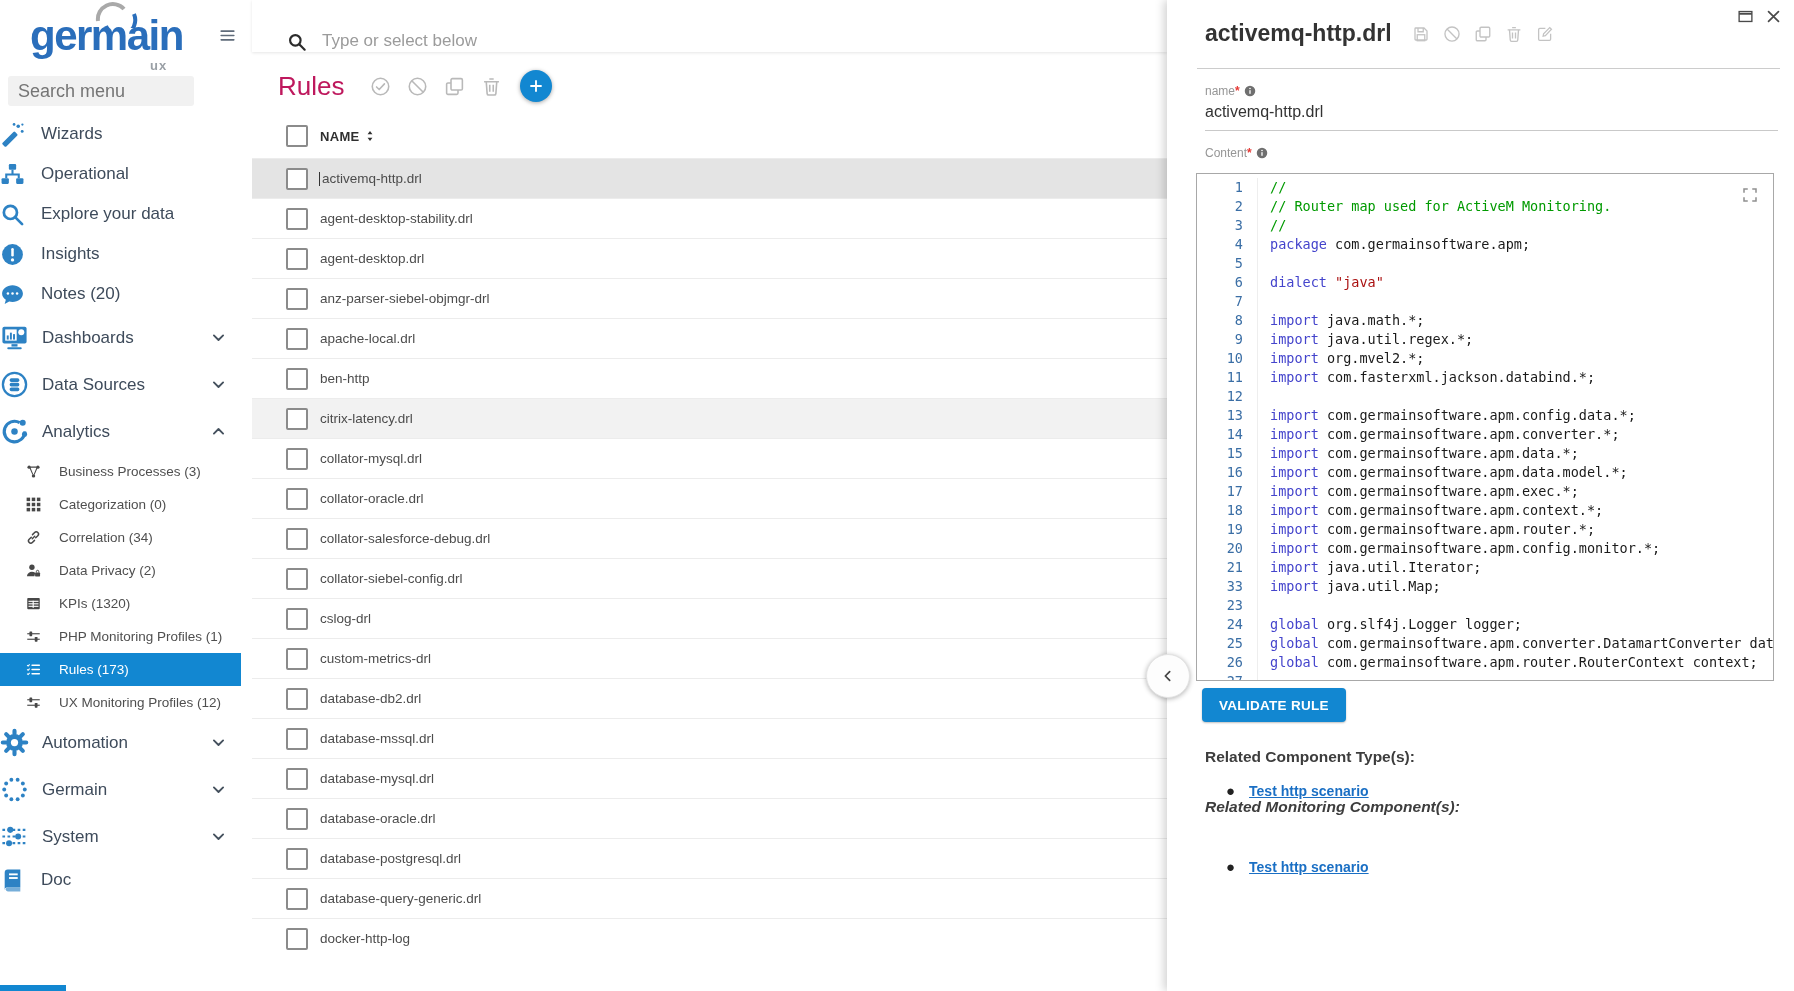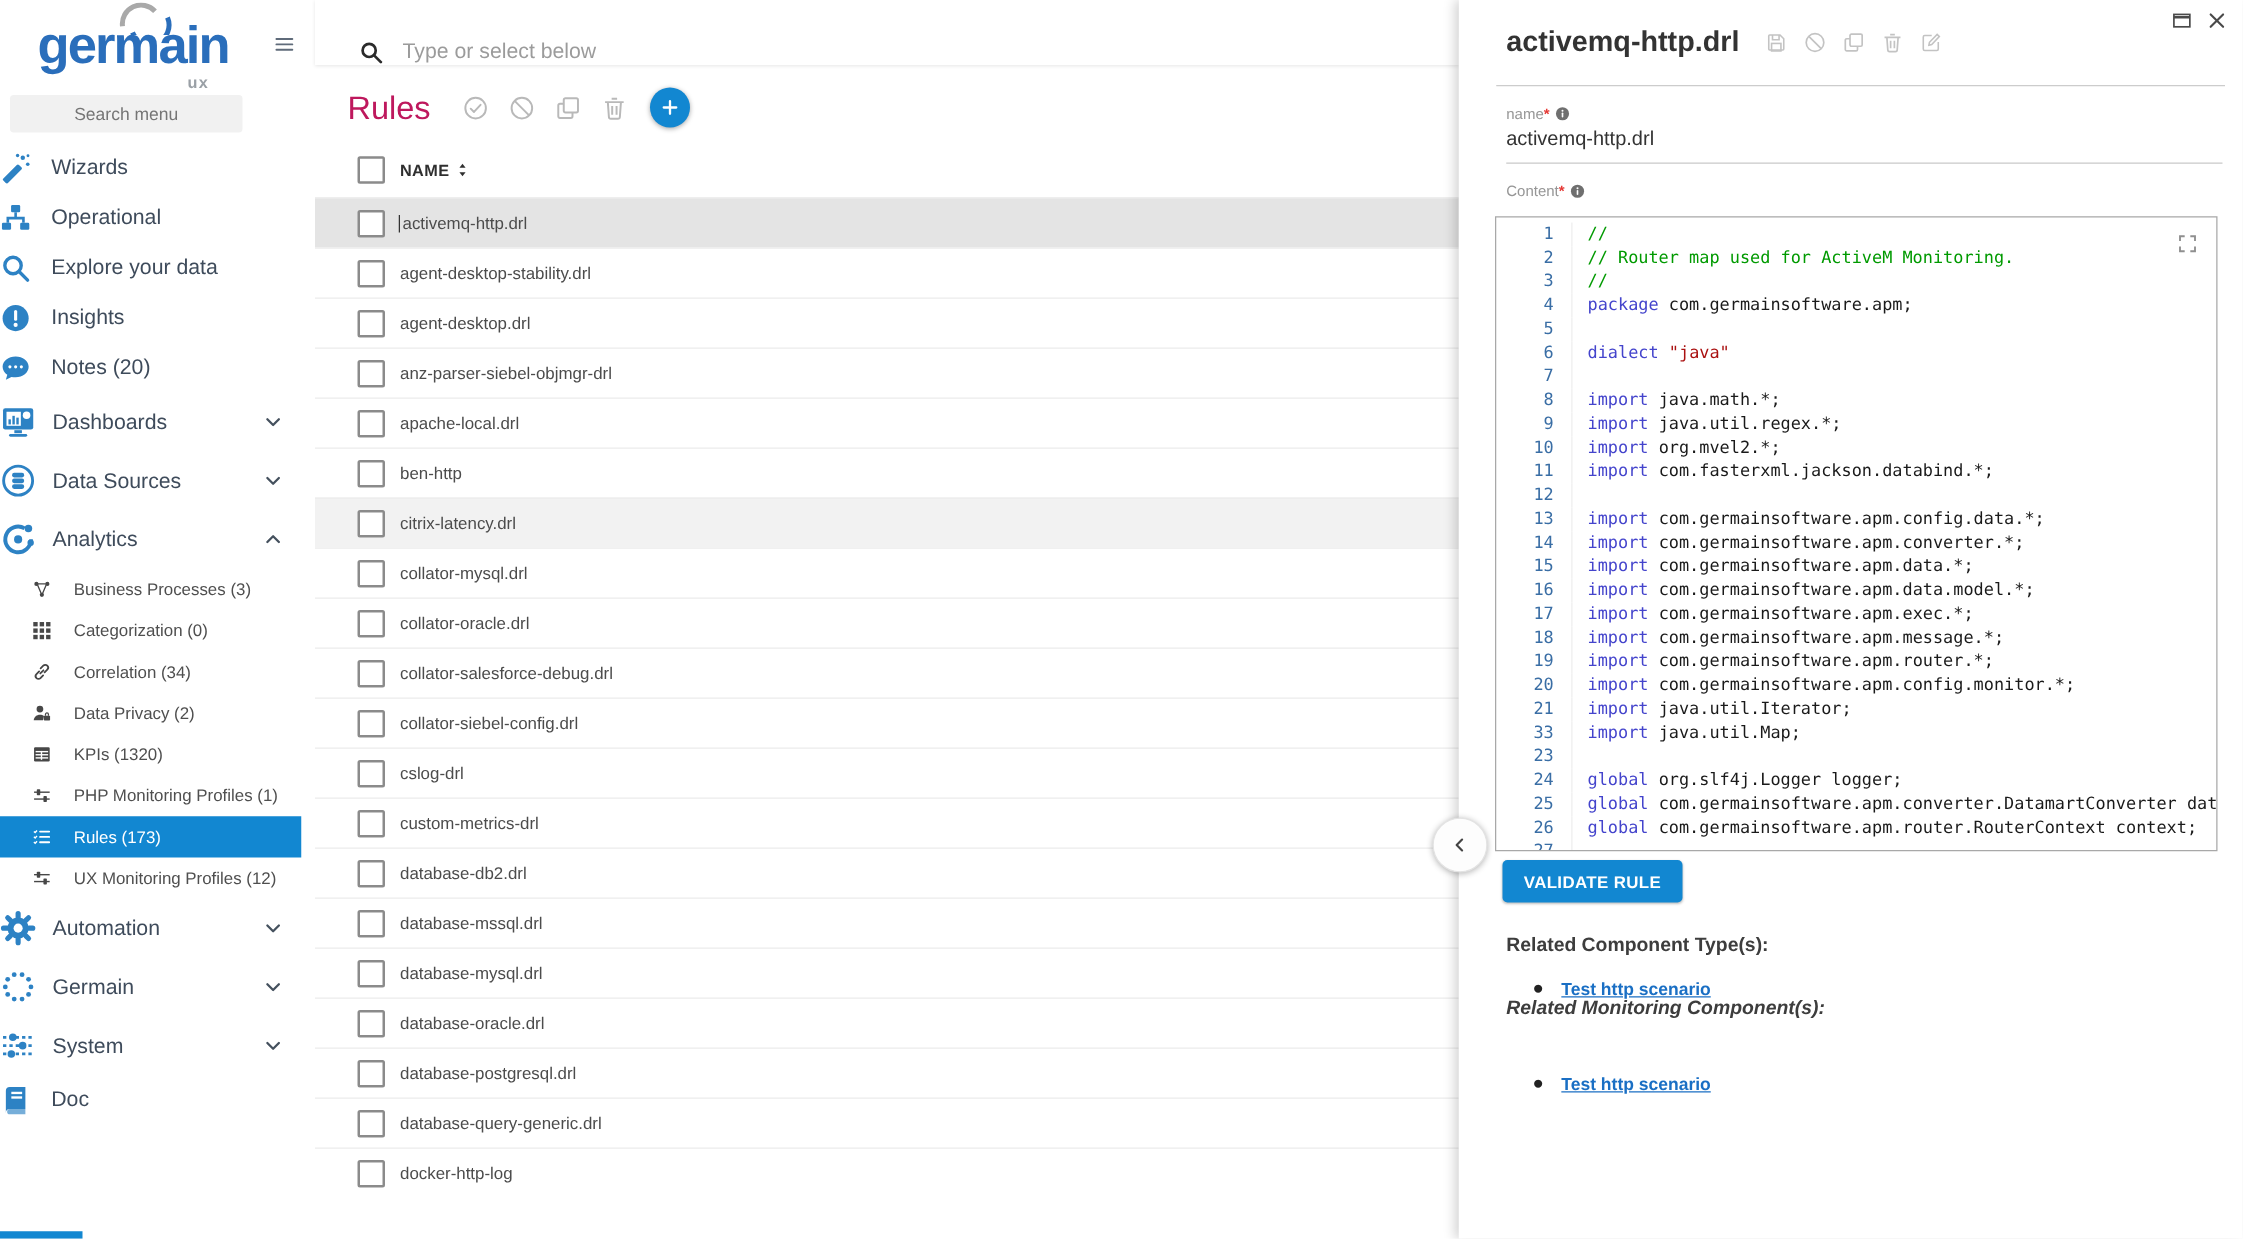--- a/index.html
+++ b/index.html
@@ -9,21 +9,21 @@
 
   
   #sidebar{position:absolute;left:0;top:0;width:241px;height:991px;background:#fff;z-index:3;}
   .logo-wrap{position:relative;height:74px;}
   .logo-text{position:absolute;left:30px;top:12px;font-size:42px;font-weight:700;color:#2a6ebb;letter-spacing:-1.5px;}
   .logo-swoosh{position:absolute;left:92px;top:2px;width:50px;height:26px;}
   .logo-ux{position:absolute;left:150px;top:58px;font-size:13px;font-weight:700;color:#9aa0a6;letter-spacing:1px;}
   .hamburger{position:absolute;left:218px;top:26px;width:19px;height:19px;color:#5f6b7a;cursor:pointer;}
   .menu-search{margin:2px 8px 8px 8px;}
   .menu-search input{width:186px;box-sizing:border-box;height:30px;background:#f1f1f1;border:none;outline:none;
-       border-radius:3px;padding:0 10px;font-size:14px;color:#777;font-family:"Liberation Sans",sans-serif;text-align:center;}
+       border-radius:3px;padding:0 10px;font-size:18px;color:#777;font-family:"Liberation Sans",sans-serif;}
   .nav-item{display:flex;align-items:center;position:relative;cursor:pointer;}
   .nav-item.main{height:40px;font-size:17px;color:#3e4b5b;}
   .nav-item.main.big{height:47px;}
   .nav-item.main .ic{width:25px;height:25px;margin-right:16px;color:#2d82c4;flex:none;}
   .nav-item.main.big .ic{width:29px;height:29px;margin-right:13px;}
   .nav-item.sub{height:33px;padding-left:26px;font-size:13.5px;color:#4f4f4f;}
   .nav-item.sub .ic{width:15px;height:15px;margin-right:18px;color:#474747;flex:none;}
   .nav-item.selected{background:#1287d1;color:#fff;}
   .nav-item.selected .ic{color:#fff;}
   .nav-item .chev{position:absolute;right:14px;width:17px;height:17px;color:#45515e;}
@@ -679,21 +679,21 @@
         <div class="code-line"><span class="ln">8</span><span class="lc"><span class="tok-k">import</span><span class="tok-p"> java.math.*;</span></span></div>
         <div class="code-line"><span class="ln">9</span><span class="lc"><span class="tok-k">import</span><span class="tok-p"> java.util.regex.*;</span></span></div>
         <div class="code-line"><span class="ln">10</span><span class="lc"><span class="tok-k">import</span><span class="tok-p"> org.mvel2.*;</span></span></div>
         <div class="code-line"><span class="ln">11</span><span class="lc"><span class="tok-k">import</span><span class="tok-p"> com.fasterxml.jackson.databind.*;</span></span></div>
         <div class="code-line"><span class="ln">12</span><span class="lc"></span></div>
         <div class="code-line"><span class="ln">13</span><span class="lc"><span class="tok-k">import</span><span class="tok-p"> com.germainsoftware.apm.config.data.*;</span></span></div>
         <div class="code-line"><span class="ln">14</span><span class="lc"><span class="tok-k">import</span><span class="tok-p"> com.germainsoftware.apm.converter.*;</span></span></div>
         <div class="code-line"><span class="ln">15</span><span class="lc"><span class="tok-k">import</span><span class="tok-p"> com.germainsoftware.apm.data.*;</span></span></div>
         <div class="code-line"><span class="ln">16</span><span class="lc"><span class="tok-k">import</span><span class="tok-p"> com.germainsoftware.apm.data.model.*;</span></span></div>
         <div class="code-line"><span class="ln">17</span><span class="lc"><span class="tok-k">import</span><span class="tok-p"> com.germainsoftware.apm.exec.*;</span></span></div>
-        <div class="code-line"><span class="ln">18</span><span class="lc"><span class="tok-k">import</span><span class="tok-p"> com.germainsoftware.apm.message.*;</span></span></div>
+        <div class="code-line"><span class="ln">18</span><span class="lc"><span class="tok-k">import</span><span class="tok-p"> com.germainsoftware.apm.context.*;</span></span></div>
         <div class="code-line"><span class="ln">19</span><span class="lc"><span class="tok-k">import</span><span class="tok-p"> com.germainsoftware.apm.router.*;</span></span></div>
         <div class="code-line"><span class="ln">20</span><span class="lc"><span class="tok-k">import</span><span class="tok-p"> com.germainsoftware.apm.config.monitor.*;</span></span></div>
         <div class="code-line"><span class="ln">21</span><span class="lc"><span class="tok-k">import</span><span class="tok-p"> java.util.Iterator;</span></span></div>
         <div class="code-line"><span class="ln">33</span><span class="lc"><span class="tok-k">import</span><span class="tok-p"> java.util.Map;</span></span></div>
         <div class="code-line"><span class="ln">23</span><span class="lc"></span></div>
         <div class="code-line"><span class="ln">24</span><span class="lc"><span class="tok-k">global</span><span class="tok-p"> org.slf4j.Logger logger;</span></span></div>
         <div class="code-line"><span class="ln">25</span><span class="lc"><span class="tok-k">global</span><span class="tok-p"> com.germainsoftware.apm.converter.DatamartConverter datama</span></span></div>
         <div class="code-line"><span class="ln">26</span><span class="lc"><span class="tok-k">global</span><span class="tok-p"> com.germainsoftware.apm.router.RouterContext context;</span></span></div>
         <div class="code-line"><span class="ln">27</span><span class="lc"></span></div>
       </div>

